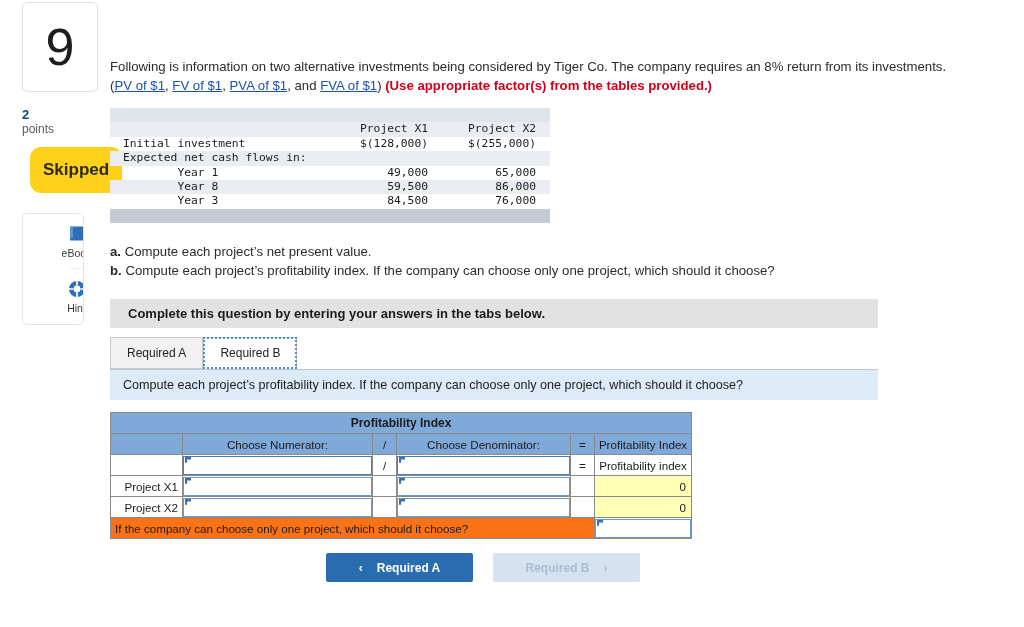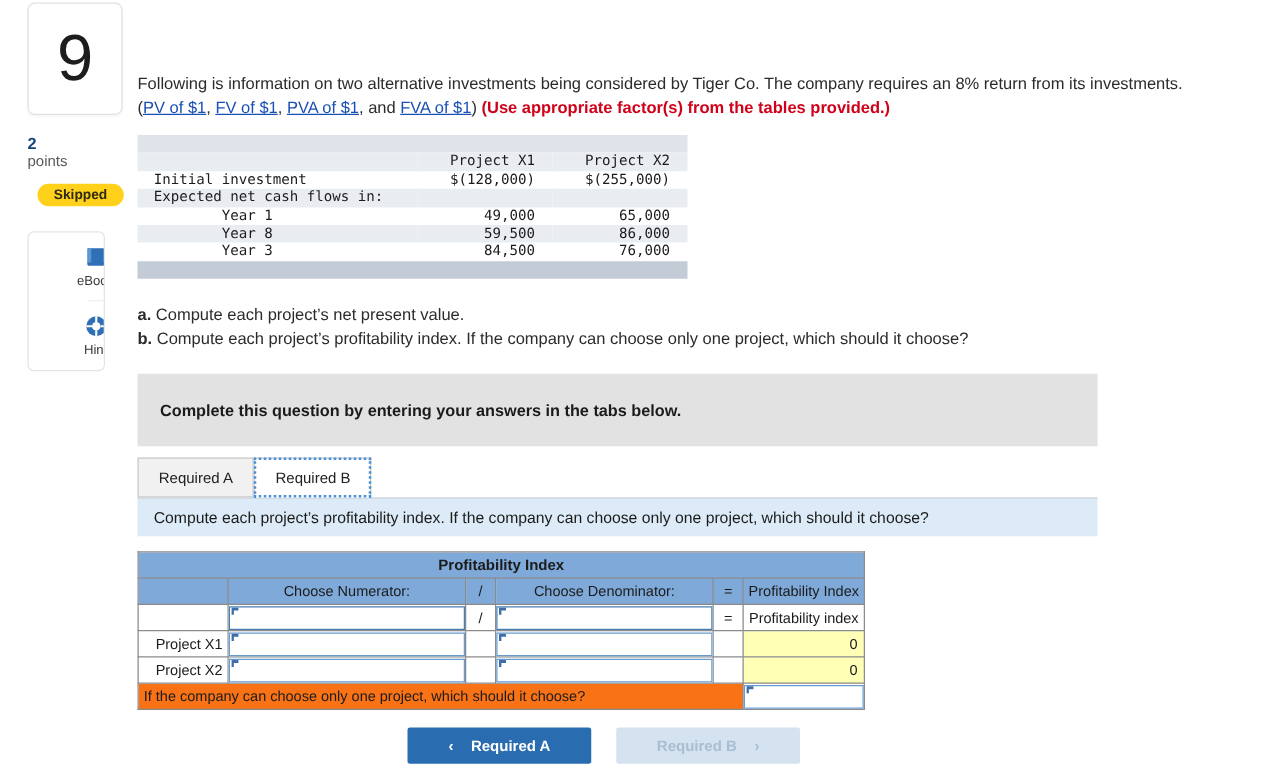--- a/index.html
+++ b/index.html
@@ -24,22 +24,22 @@
   }
   .qnum { font-size: 52px; line-height: 1; color: #1d1d1d; font-weight: 400; }
 
   .points-wrap { margin-top: 16px; padding-left: 0px; }
   .points-num { font-size: 13px; font-weight: bold; color: #15457c; line-height: 14px; }
   .points-lbl { font-size: 12px; color: #5a5a5a; line-height: 15px; }
 
   .skipped {
     display: inline-block; margin-top: 10px; margin-left: 8px;
     background: #ffd11a; color: #2d2a16;
-    font-size: 11px; font-weight: 600;
-    padding: 3px 13px; border-radius: 11px;
+    font-size: 17px; font-weight: 600;
+    padding: 13px 13px; border-radius: 11px;
   }
 
   .tools {
     margin-top: 20px; width: 62px;
     border: 1px solid #e4e4e4; border-radius: 5px;
     background: #fff; overflow: hidden; padding-left: 47px;
   }
   .tool {
     height: 55px; display: flex; flex-direction: column;
     align-items: center; justify-content: center; gap: 3px;
@@ -75,21 +75,21 @@
   .datatbl .hdr { text-align: right; padding-right: 14px; }
   .rule-top { height: 4px; background: #dfe4ea; }
   .rule-bot { height: 5px; background: #c2cbd6; }
 
   
   .ab { margin-top: 19px; font-size: 13.2px; line-height: 19px; color: #2b2b2b; }
   .ab b { font-weight: bold; }
 
   
   .banner {
-    margin-top: 19px; width: 768px; height: 58px;
+    margin-top: 19px; width: 768px; height: 29px;
     background: #e2e2e2; display: flex; align-items: center;
     padding-left: 18px;
     font-size: 13px; font-weight: bold; color: #1b1b1b;
   }
 
   
   .tabrow { margin-top: 9px; display: flex; align-items: flex-end; height: 32px; position: relative; }
   .tab {
     height: 32px; padding: 0 16px;
     display: flex; align-items: center;

